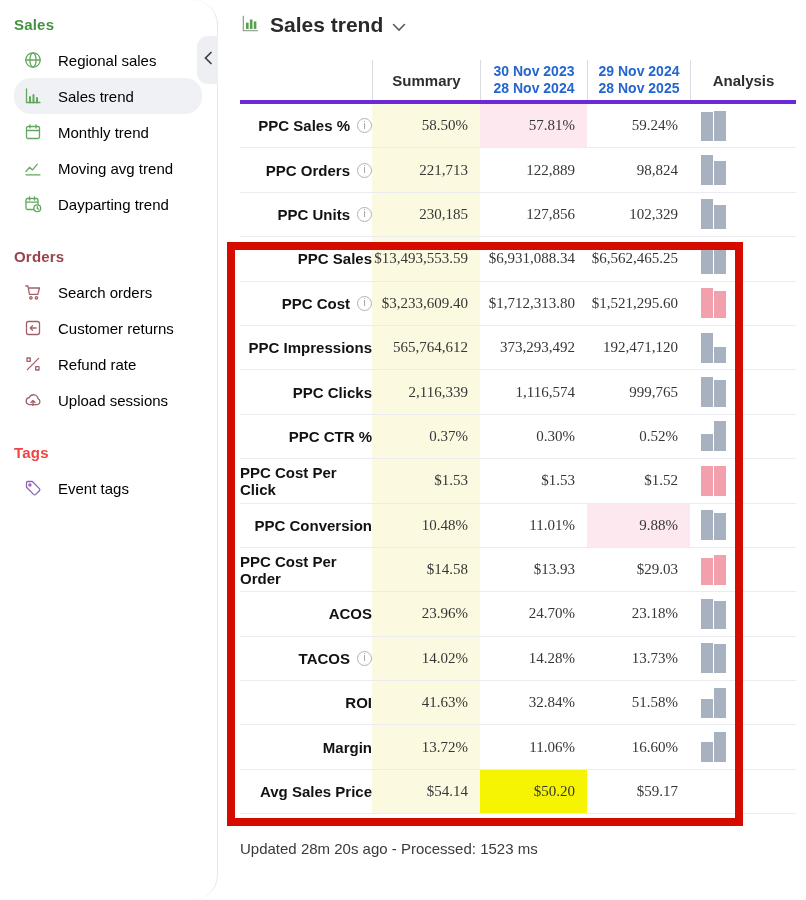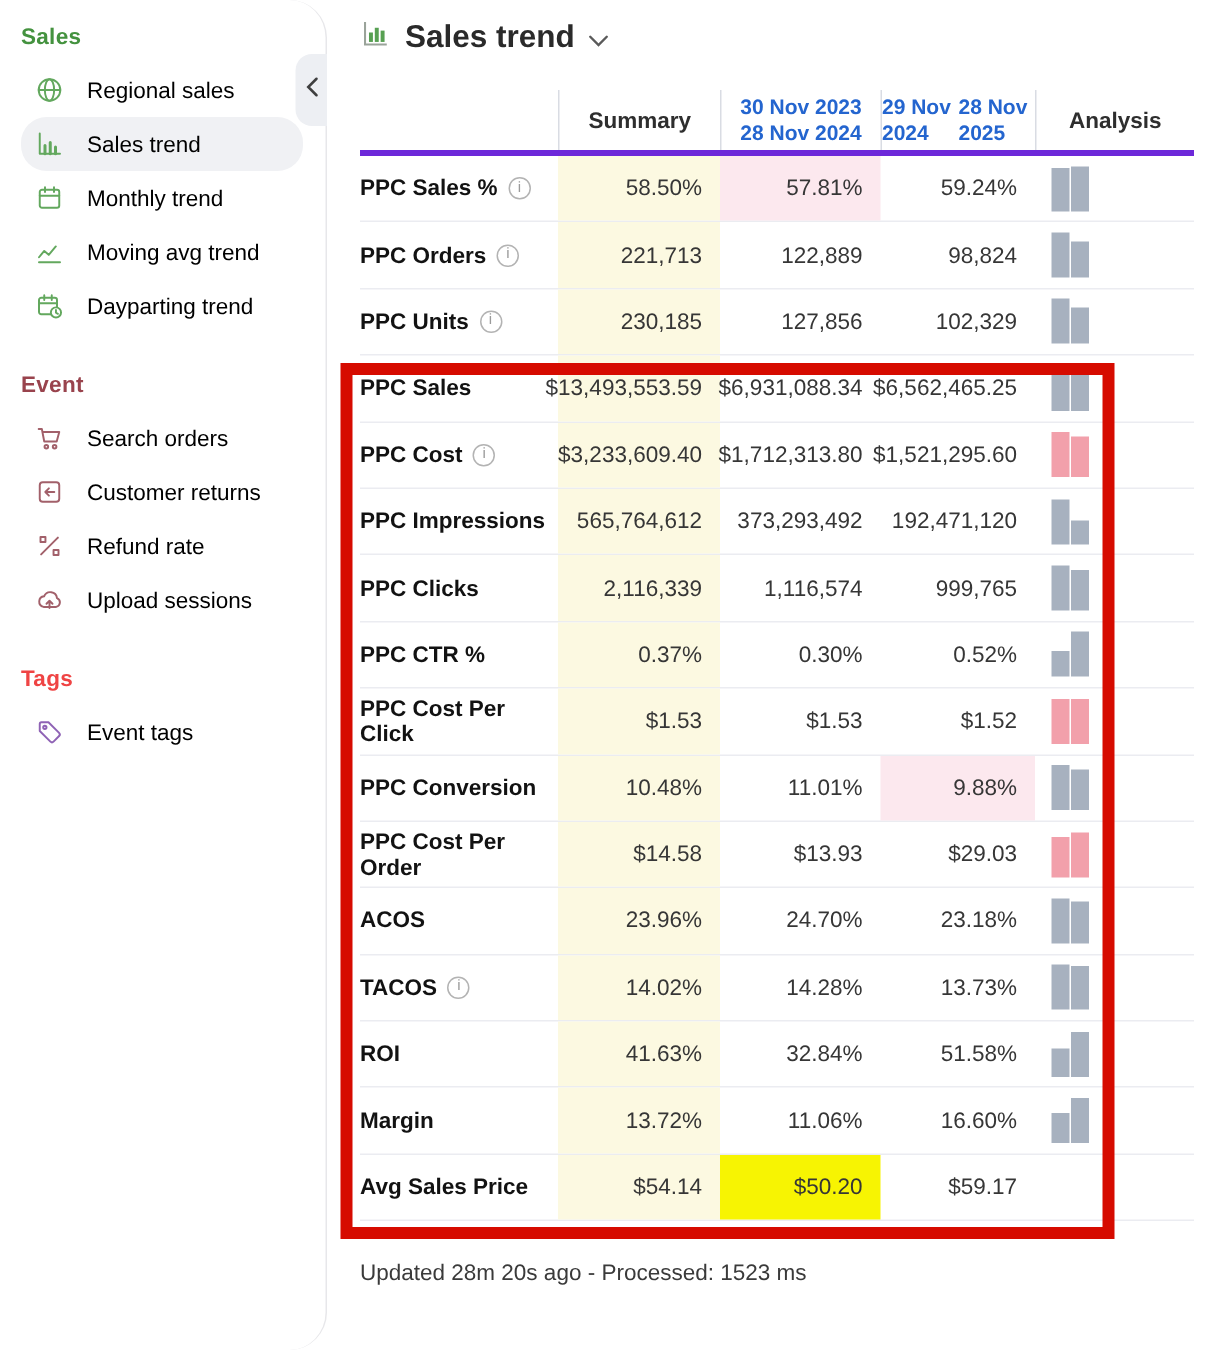--- a/index.html
+++ b/index.html
@@ -31,28 +31,28 @@
   .title-chevron { display:inline-flex; margin-top:4px; cursor:pointer; }
 
   .table { width:556px; margin-top:20px; }
   .thead { display:flex; height:44px; border-bottom:4px solid #6d28d9; }
   .th { display:flex; align-items:center; justify-content:center; height:100%;
     font-weight:bold; color:#2e2e2e; font-size:15px; }
   .th.m  { width:132px; }
   .th.c1 { width:108px; border-left:1px solid #d9dce3; }
   .th.c2 { width:107px; border-left:1px solid #d9dce3; flex-direction:column;
            color:var(--date-blue); font-size:14px; line-height:17px; cursor:pointer; }
-  .th.c3 { width:103px; border-left:1px solid #d9dce3; flex-direction:row;
+  .th.c3 { width:103px; border-left:1px solid #d9dce3; flex-direction:column;
            color:var(--date-blue); font-size:14px; line-height:17px; cursor:pointer; }
   .th.c4 { width:106px; border-left:1px solid #d9dce3; }
 
   .t-row { display:flex; height:44.4px; border-bottom:1px solid #ebecf1; }
   .cell { display:flex; align-items:center; }
-  .cell.metric { width:132px; font-weight:bold; font-size:15px; color:#121212; gap:7px; }
-  .cell.val { justify-content:flex-end; padding-right:12px; font-size:15px; color:#363636; }
+  .cell.metric { width:132px; font-weight:bold; font-size:15px; color:#121212; gap:7px;justify-content:flex-end; }
+  .cell.val { justify-content:flex-end; padding-right:12px; font-size:15px; color:#363636;font-family:Liberation Serif, serif; }
   .cell.v1 { width:108px; background:var(--summary-bg); }
   .cell.v2 { width:107px; }
   .cell.v3 { width:103px; }
   .cell.pink   { background:var(--pink-bg); }
   .cell.yellow { background:var(--hl-yellow); }
   .cell.analysis { width:106px; padding-left:11px; }
   .mini-bars { display:flex; align-items:flex-end; gap:1px; height:30px; }
   .mini-bars .bar { width:12px; background:var(--bar-gray); }
   .mini-bars.red .bar { background:var(--bar-red); }
 
@@ -115,21 +115,21 @@
               <rect x="3" y="4.5" width="12" height="11" rx="1.5"></rect>
               <path d="M3 8.2h12M6.5 2.8v3.2M11.5 2.8v3.2"></path>
               <circle cx="14.3" cy="14.3" r="3.4" fill="#fff"></circle>
               <path d="M14.3 12.6v1.8l1.3.8"></path>
             </svg>
           </span>
           <span>Dayparting trend</span>
         </div>
       </div>
       <div class="section">
-        <div class="section-title" style="color: rgb(153, 67, 77);">Event</div>
+        <div class="section-title" style="color: rgb(153, 67, 77);">Orders</div>
         <div class="side-item">
           <span class="ic">
             <svg width="20" height="20" viewBox="0 0 20 20" fill="none" stroke="#a2606a" stroke-width="1.3" stroke-linecap="round" stroke-linejoin="round">
               <path d="M2.8 4h2.1l1.6 8.3h8.3l1.7-6.3H5.3"></path>
               <circle cx="7.9" cy="15.8" r="1.2"></circle>
               <circle cx="13.4" cy="15.8" r="1.2"></circle>
             </svg>
           </span>
           <span>Search orders</span>
         </div>

